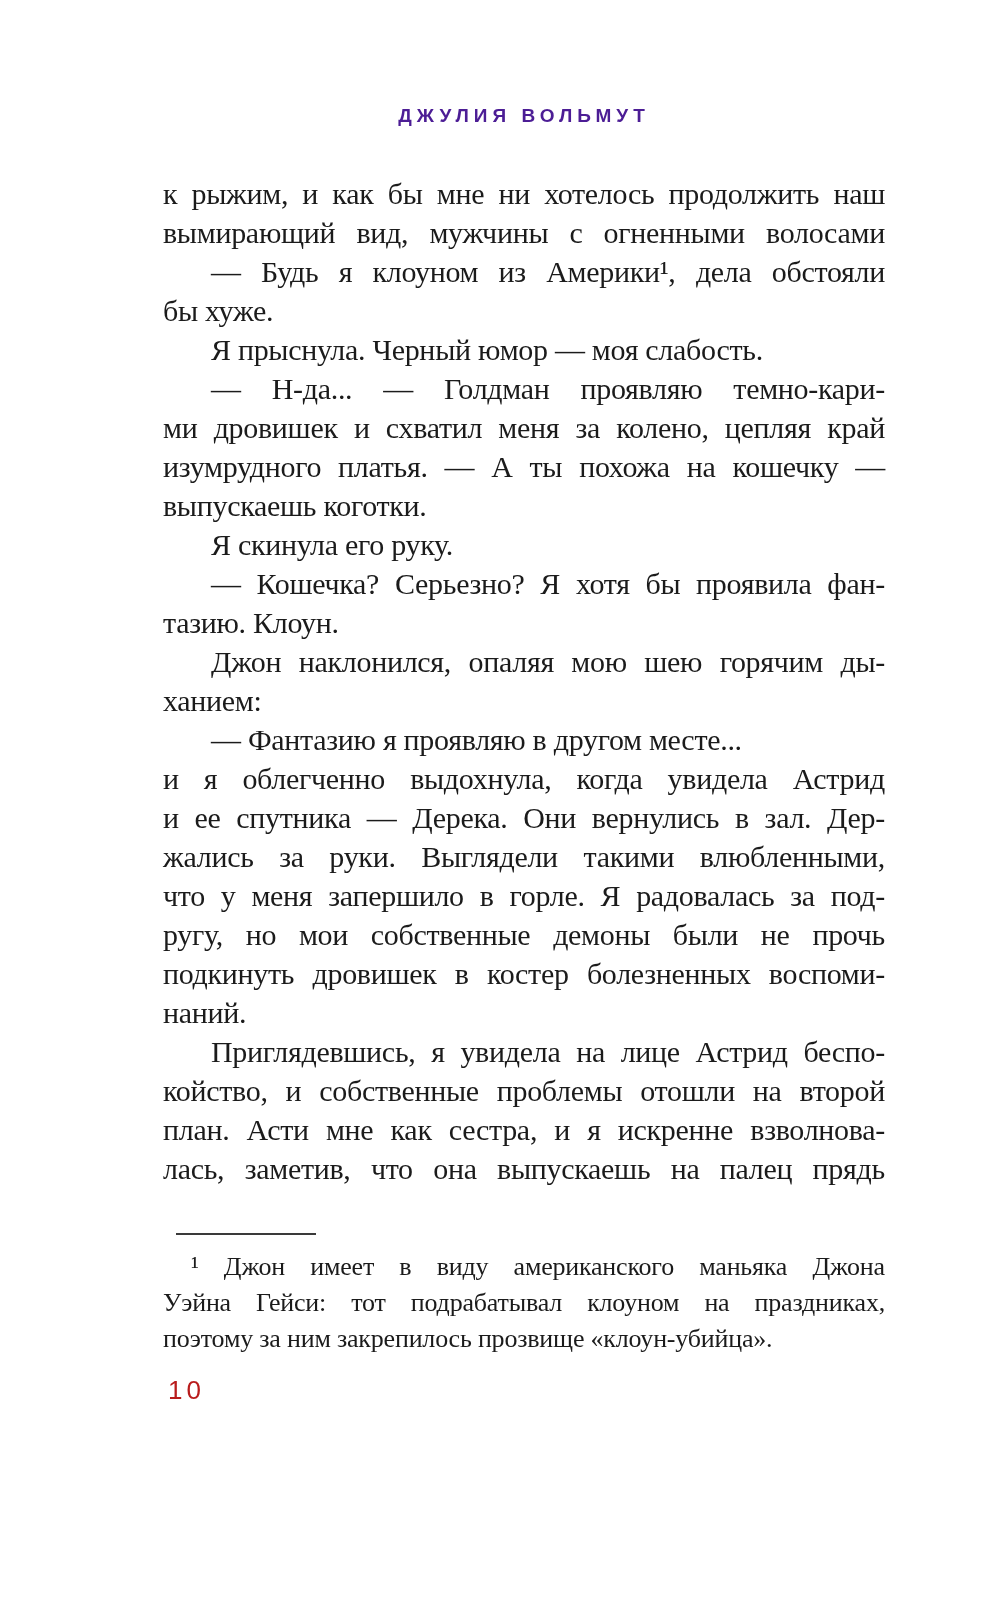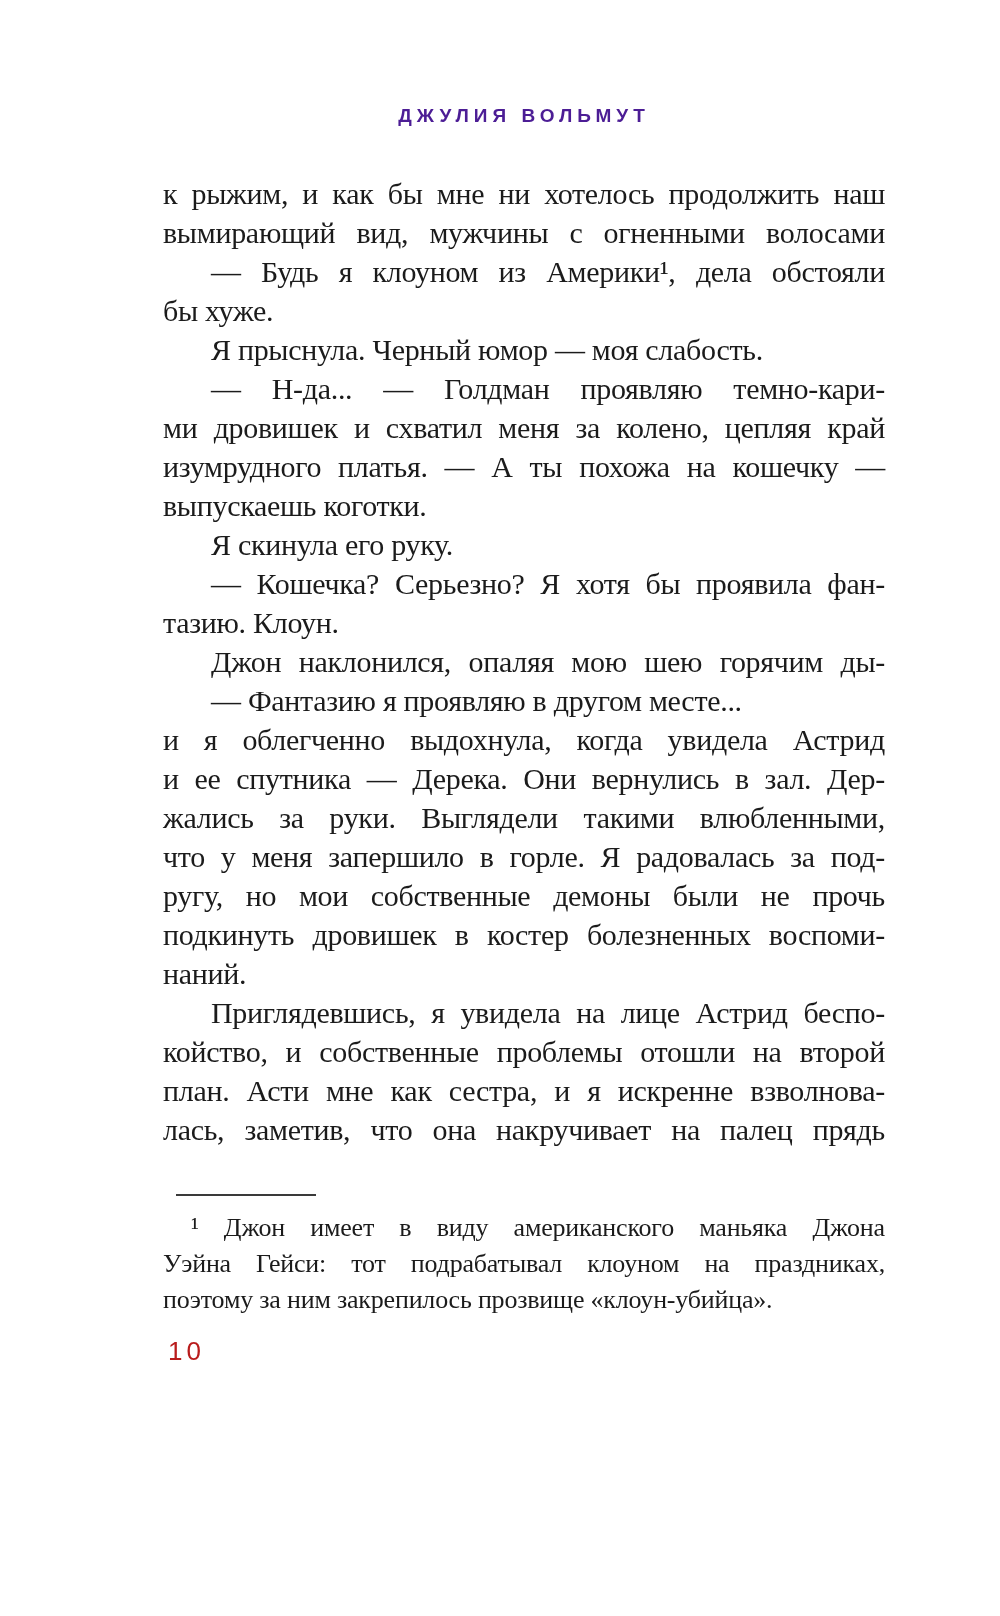--- a/index.html
+++ b/index.html
@@ -154,20 +154,21 @@
       <div class="line">тазию. Клоун.</div>
       <div class="line just ind">
         <span>Джон</span>
         <span>наклонился,</span>
         <span>опаляя</span>
         <span>мою</span>
         <span>шею</span>
         <span>горячим</span>
         <span>ды-</span>
       </div>
+      <div class="line">ханием:</div>
       <div class="line ind">— Фантазию я проявляю в другом месте...</div>
       <div class="line just">
         <span>и</span>
         <span>я</span>
         <span>облегченно</span>
         <span>выдохнула,</span>
         <span>когда</span>
         <span>увидела</span>
         <span>Астрид</span>
       </div>
@@ -249,21 +250,21 @@
         <span>и</span>
         <span>я</span>
         <span>искренне</span>
         <span>взволнова-</span>
       </div>
       <div class="line just">
         <span>лась,</span>
         <span>заметив,</span>
         <span>что</span>
         <span>она</span>
-        <span>накручивает</span>
+        <span>выпускаешь</span>
         <span>на</span>
         <span>палец</span>
         <span>прядь</span>
       </div>
     </div>
 
   <div class="fnsep"></div>
 
   <div class="footnote" id="footnote-lines">
       <div class="line just ind">

